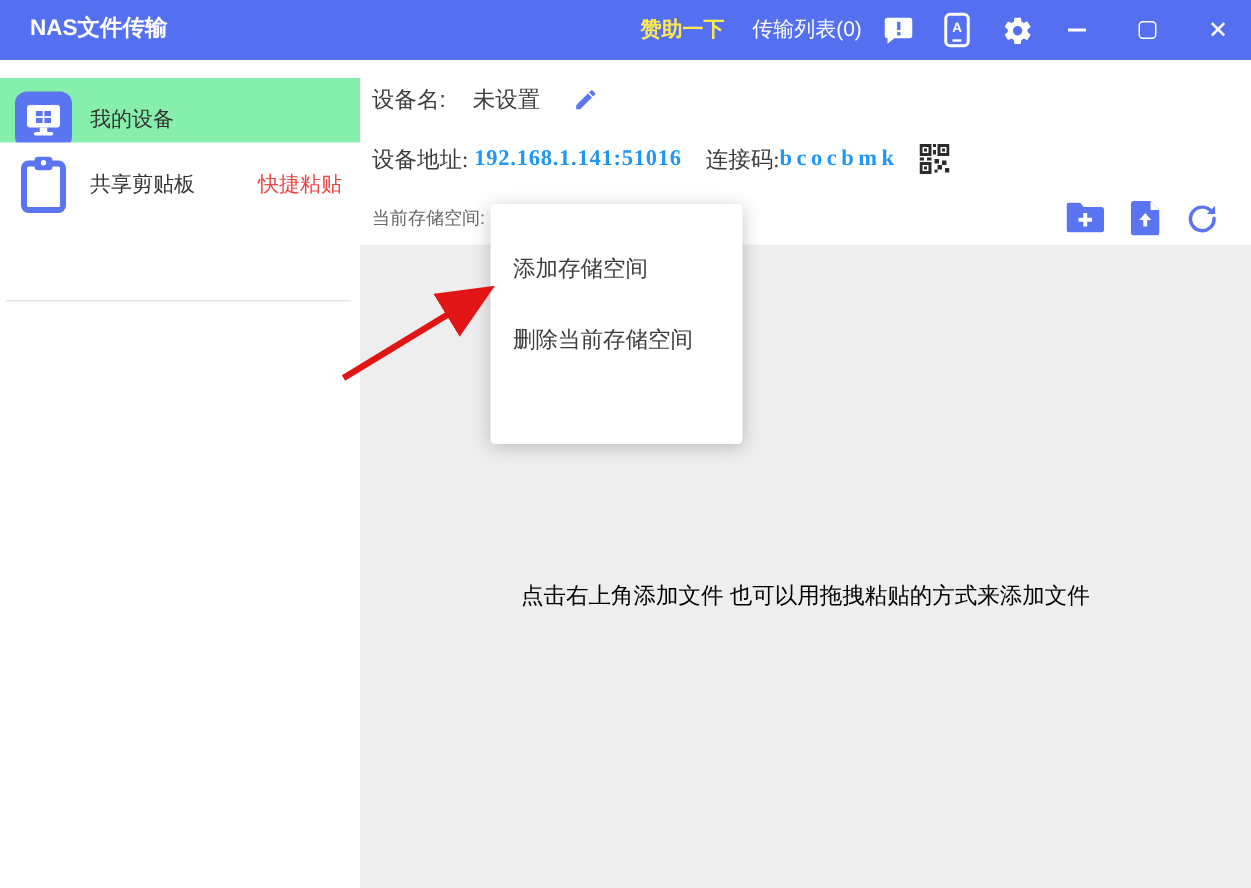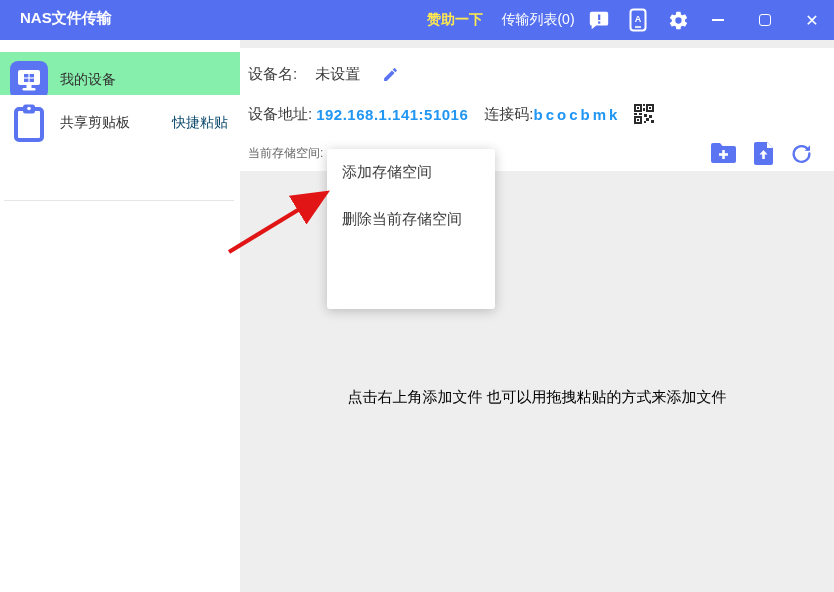--- a/index.html
+++ b/index.html
@@ -28,62 +28,62 @@
   .min-dash { width:12px; height:0; border-top:2px solid #ffffff; }
 
   
   .sidebar { position:absolute; left:0; top:40px; width:240px; height:552px;
     background:#ffffff; z-index:1; }
   .side-row { position:absolute; left:0; width:240px; height:55px; display:flex;
     align-items:center; cursor:pointer; }
   .row-mydevice { top:12px; background:#86efac; }
   .row-clipboard { top:55px; background:#ffffff; }
   .side-label { font-size:14px; color:#333333; margin-left:12px; }
-  .quickpaste { position:absolute; right:12px; color:#0c4a6e; font-size:14px; cursor:pointer;text-align:right; }
+  .quickpaste { position:absolute; right:12px; color:#ef4444; font-size:14px; cursor:pointer;text-align:right; }
   .device-icon { width:38px; height:38px; margin-left:10px; background:#5b74f2;
     border-radius:8px; display:flex; align-items:center; justify-content:center; }
   .clip-icon { width:38px; height:40px; margin-left:10px; display:flex;
     align-items:center; justify-content:center; }
   .devlist-row { position:absolute; left:0; top:126px; width:240px; height:32px;
     display:flex; align-items:center; }
   .devlist-label { margin-left:12px; color:#5066e4; font-size:14px; font-weight:600; cursor:pointer; }
   .autoadd { margin-left:22px; color:#4f6ae8; font-size:14px; cursor:pointer; }
   .plus-btn { position:absolute; right:12px; color:#4a5fe0; font-size:26px;
     font-weight:300; line-height:20px; cursor:pointer; }
   .side-divider { position:absolute; left:4px; top:160px; width:230px; height:0;
     border-top:1px solid #e6e6e6; }
 
   
-  .main-header { position:absolute; left:240px; top:48px; width:594px; height:123px;
+  .main-header { position:absolute; left:240px; top:40px; width:594px; height:123px;
     background:#ffffff; z-index:2; }
   .hdr-row1 { position:absolute; left:8px; top:12px; height:28px; display:flex;
     align-items:center; font-size:15px; color:#3c3c3c; }
   .hdr-row2 { position:absolute; left:8px; top:52px; height:28px; display:flex;
-    align-items:center; font-size:15px; color:#3c3c3c; }
+    align-items:center; font-size:15px; color:#3c3c3c;font-family:Liberation Serif, serif; }
   .hdr-row3 { position:absolute; left:8px; top:90px; width:578px; height:30px;
     display:flex; align-items:center; }
   .devname-val { margin-left:18px; }
   .edit-icon { margin-left:22px; cursor:pointer; display:flex; align-items:center; }
   .ip-val { margin-left:4px; color:#2196f3; font-weight:700; letter-spacing:.5px; }
   .conncode-label { margin-left:16px; }
   .conncode-val { color:#2196f3; font-weight:700; letter-spacing:3px; }
   .qr-icon { margin-left:14px; cursor:pointer; display:flex; align-items:center; }
   .storage-label { font-size:12px; color:#666666; }
   .hdr-actions { position:absolute; right:14px; top:0; height:30px; display:flex;
     align-items:center; gap:18px; }
   .action-icon { cursor:pointer; display:flex; align-items:center; }
 
   
   .drop-hint { position:absolute; left:240px; top:388px; width:594px; text-align:center;
     color:#000000; font-size:15px; z-index:1; }
 
   
-  .popup-menu { position:absolute; left:327px; top:149px; width:168px; height:160px;
+  .popup-menu { position:absolute; left:327px; top:136px; width:168px; height:160px;
     background:#ffffff; border-radius:3px; box-shadow:0 2px 12px rgba(0,0,0,.22);
-    padding:0 0; z-index:10; }
+    padding:20px 0; z-index:10; }
   .menu-item { height:47px; display:flex; align-items:center; padding-left:15px;
     font-size:15px; color:#3c3c3c; cursor:pointer; }
 
   
   .red-arrow { position:absolute; left:205px; top:172px; z-index:20; pointer-events:none; }
 </style>
 </head>
 <body>
 
 <div class="app">

